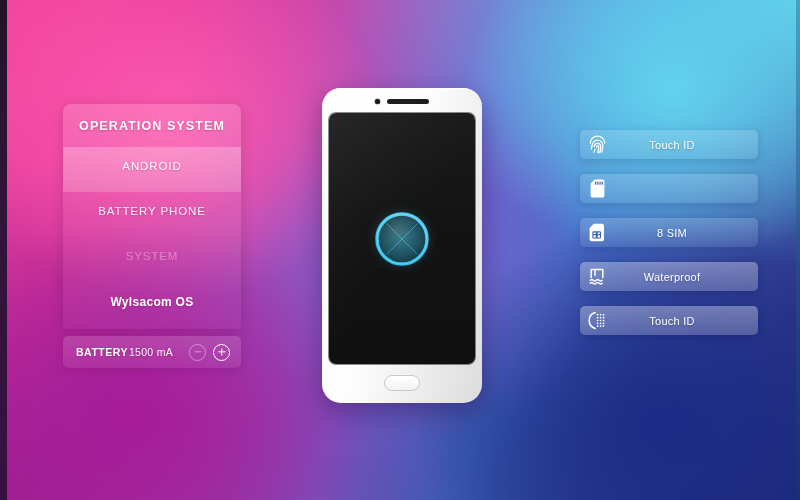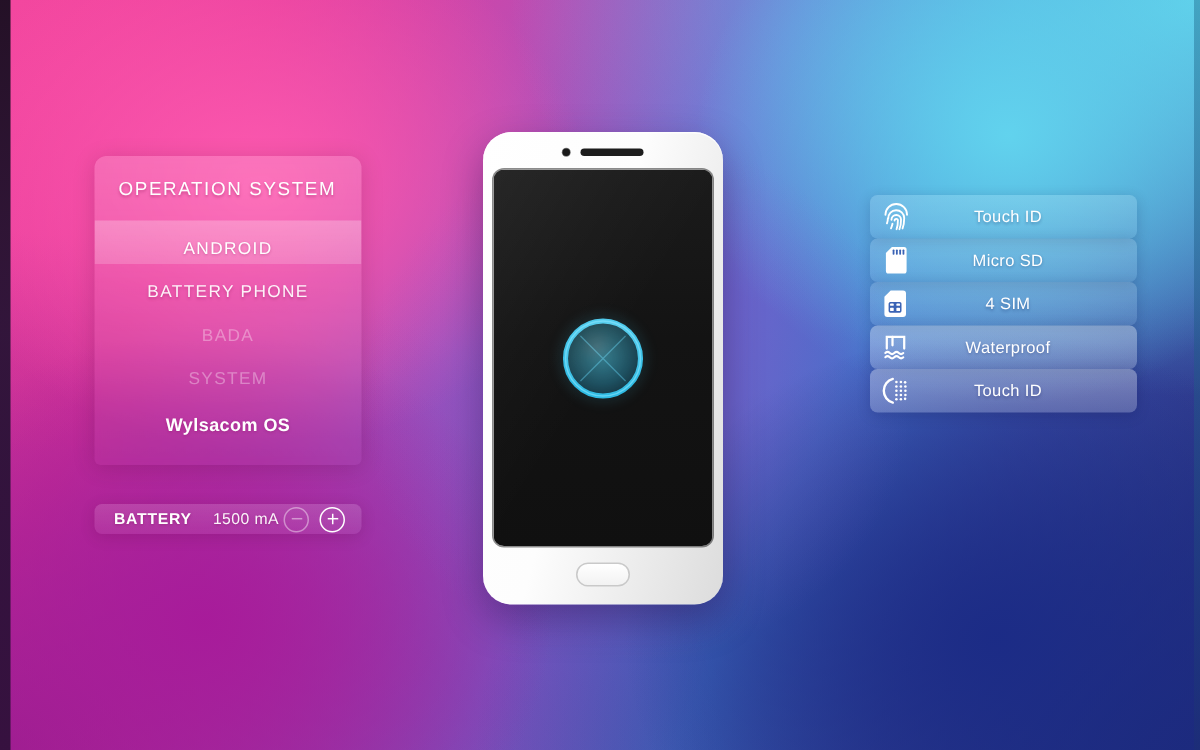--- a/index.html
+++ b/index.html
@@ -61,53 +61,54 @@
   
   .os-panel{
     position:absolute;left:63px;top:104px;width:178px;
     border-radius:8px 8px 4px 4px;
     background:linear-gradient(180deg,rgba(255,255,255,.17) 0%,rgba(255,255,255,.07) 42%,rgba(255,255,255,.03) 100%);
     box-shadow:0 2px 14px rgba(60,0,40,.18);
     overflow:hidden;
     backdrop-filter:blur(2px);
   }
   .os-title{
-    text-align:left;color:#ffffff;
+    text-align:center;color:#ffffff;
     font-size:12.5px;letter-spacing:1.1px;
     padding:15px 16px 14px;
     text-shadow:0 1px 2px rgba(120,10,70,.35);
+    font-weight:bold;
   }
   .os-item{
     text-align:center;
     font-size:11.5px;letter-spacing:.9px;
-    padding:13px 0 4px;
+    padding:13px 0 20px;
     color:rgba(255,255,255,.93);
     text-shadow:0 1px 2px rgba(120,10,70,.3);
   }
   .os-item.selected{
     background:linear-gradient(180deg,rgba(255,255,255,.26),rgba(255,255,255,.18));
     color:#ffffff;
   }
   .os-item.dim{ color:rgba(255,255,255,.34); text-shadow:none;}
   .os-item.brand{ color:#ffffff;font-weight:bold;letter-spacing:.3px;font-size:12px;padding-bottom:20px;}
 
   
   .battery-bar{
-    position:absolute;left:63px;top:336px;width:178px;height:20px;
+    position:absolute;left:63px;top:336px;width:178px;height:32px;
     border-radius:5px;
     background:linear-gradient(180deg,rgba(255,255,255,.15),rgba(255,255,255,.07));
     display:flex;align-items:center;
     box-shadow:0 2px 10px rgba(60,0,40,.16);
   }
   .bat-label{
     color:#fff;font-size:10.5px;font-weight:bold;letter-spacing:.5px;
     margin-left:13px;text-shadow:0 1px 2px rgba(110,10,70,.35);
   }
   .bat-value{
-    color:rgba(255,255,255,.95);font-size:10.5px;letter-spacing:.3px;margin-left:14px;
+    color:rgba(255,255,255,.95);font-size:10.5px;letter-spacing:.3px;margin-left:1px;
     text-shadow:0 1px 2px rgba(110,10,70,.35);
   }
   .bat-btns{margin-left:auto;margin-right:11px;display:flex;gap:7px;align-items:center;}
   .circ{
     width:15px;height:15px;border-radius:50%;
     border:1.4px solid rgba(255,255,255,.42);
     position:relative;
   }
   .circ.bright{border-color:#ffffff;}
   .circ i{
@@ -159,21 +160,21 @@
   }
   .orb-halo{
     position:absolute;inset:-16px;border-radius:50%;
     background:radial-gradient(closest-side,rgba(70,205,240,.42),rgba(70,205,240,0) 72%);
     filter:blur(3px);
   }
 
   
   .features{
     position:absolute;left:580px;top:130px;width:178px;
-    display:flex;flex-direction:column;gap:0;
+    display:flex;flex-direction:column;gap:15px;
   }
   .feature{
     position:relative;height:29px;border-radius:5px;
     display:flex;align-items:center;
     background:linear-gradient(180deg,rgba(255,255,255,.155),rgba(255,255,255,.08));
     box-shadow:0 2px 9px rgba(10,10,60,.18);
   }
   .feature.hl{
     background:linear-gradient(180deg,rgba(255,255,255,.34),rgba(255,255,255,.22));
   }
@@ -201,23 +202,20 @@
   <div class="edge-right"></div>
 
   <div class="os-panel">
     <div class="os-title">OPERATION SYSTEM</div>
 
     <div class="os-item selected">
       <span>ANDROID</span>
     </div>
     <div class="os-item">
       <span>BATTERY PHONE</span>
-    </div>
-    <div class="os-item dim">
-      <span>BADA</span>
     </div>
     <div class="os-item dim">
       <span>SYSTEM</span>
     </div>
     <div class="os-item brand">
       <span>Wylsacom OS</span>
     </div>
   </div>
 
   <div class="battery-bar">
@@ -298,37 +296,36 @@
         <svg width="15" height="19" viewBox="0 0 15 19">
           <path d="M4.6 0.6h8.1a1.7 1.7 0 0 1 1.7 1.7v14.4a1.7 1.7 0 0 1-1.7 1.7H2.3A1.7 1.7 0 0 1 .6 16.7V4.6z" fill="#fff"></path>
           <g fill="#3a63b5">
             <rect x="5.1" y="2.4" width="1.2" height="3.4" rx=".5"></rect>
             <rect x="7.3" y="2.4" width="1.2" height="3.4" rx=".5"></rect>
             <rect x="9.5" y="2.4" width="1.2" height="3.4" rx=".5"></rect>
             <rect x="11.7" y="2.4" width="1.2" height="3.4" rx=".5"></rect>
           </g>
         </svg>
       </div>
-      <div class="flabel">Micro SD</div>
     </div>
 
     <div class="feature">
       <div class="fi">
         <svg width="16" height="19" viewBox="0 0 16 19">
           <path d="M4.8 0.7h8.2a2 2 0 0 1 2 2v13.6a2 2 0 0 1-2 2H2.6a2 2 0 0 1-2-2V4.9z" fill="#fff"></path>
           <rect x="3.4" y="8.3" width="8.6" height="7.2" rx="1.2" fill="#3a63b5"></rect>
           <g fill="#fff">
             <rect x="4.4" y="9.4" width="2.4" height="1.5" rx=".4"></rect>
             <rect x="8.6" y="9.4" width="2.4" height="1.5" rx=".4"></rect>
             <rect x="4.4" y="12.2" width="2.4" height="2.2" rx=".4"></rect>
             <rect x="8.6" y="12.2" width="2.4" height="2.2" rx=".4"></rect>
           </g>
         </svg>
       </div>
-      <div class="flabel">4 SIM</div>
+      <div class="flabel">8 SIM</div>
     </div>
 
     <div class="feature hl">
       <div class="fi">
         <svg width="18" height="19" viewBox="0 0 18 19">
           <g fill="none" stroke="#fff" stroke-width="1.5" stroke-linecap="round">
             <path d="M3.2 10.4V2.6h11.6v7.8"></path>
             <path d="M7 2.6v5.6"></path>
           </g>
           <g fill="none" stroke="#fff" stroke-width="1.35" stroke-linecap="round">

